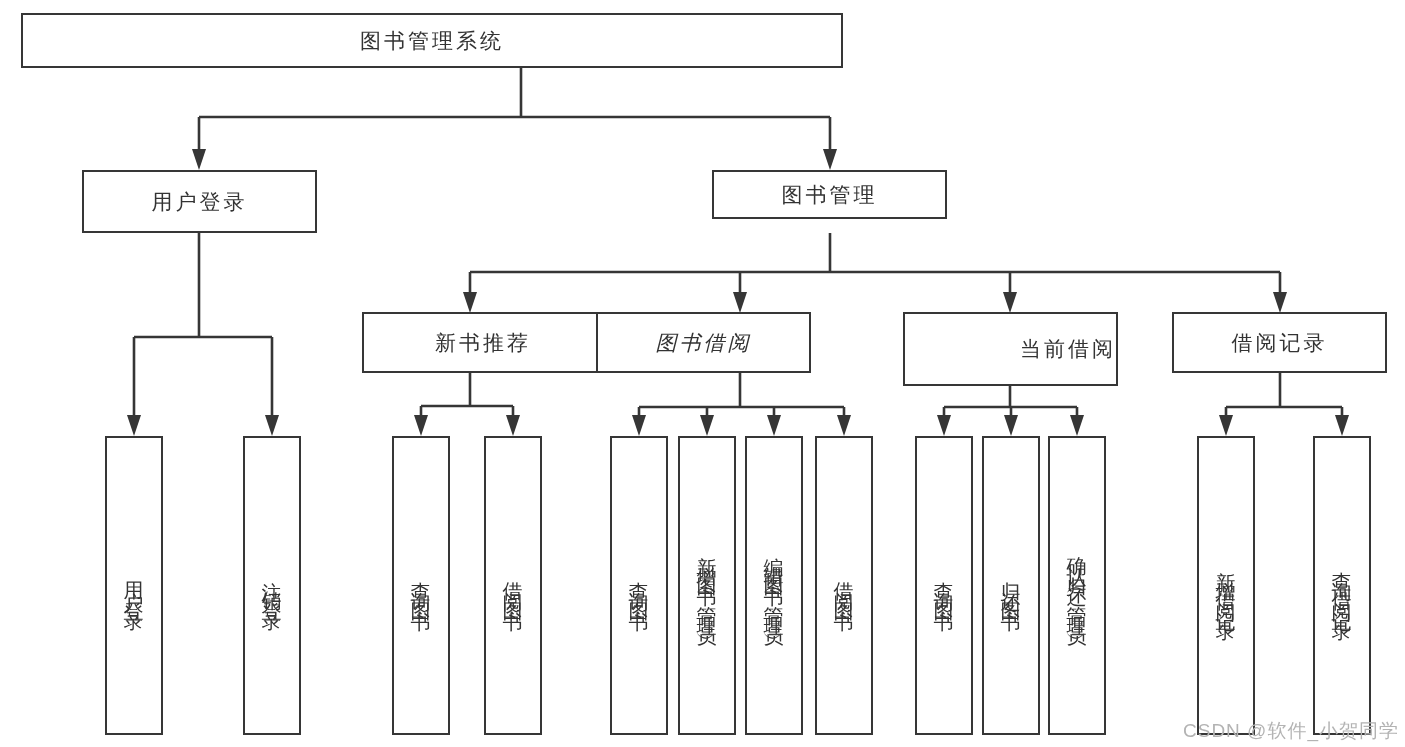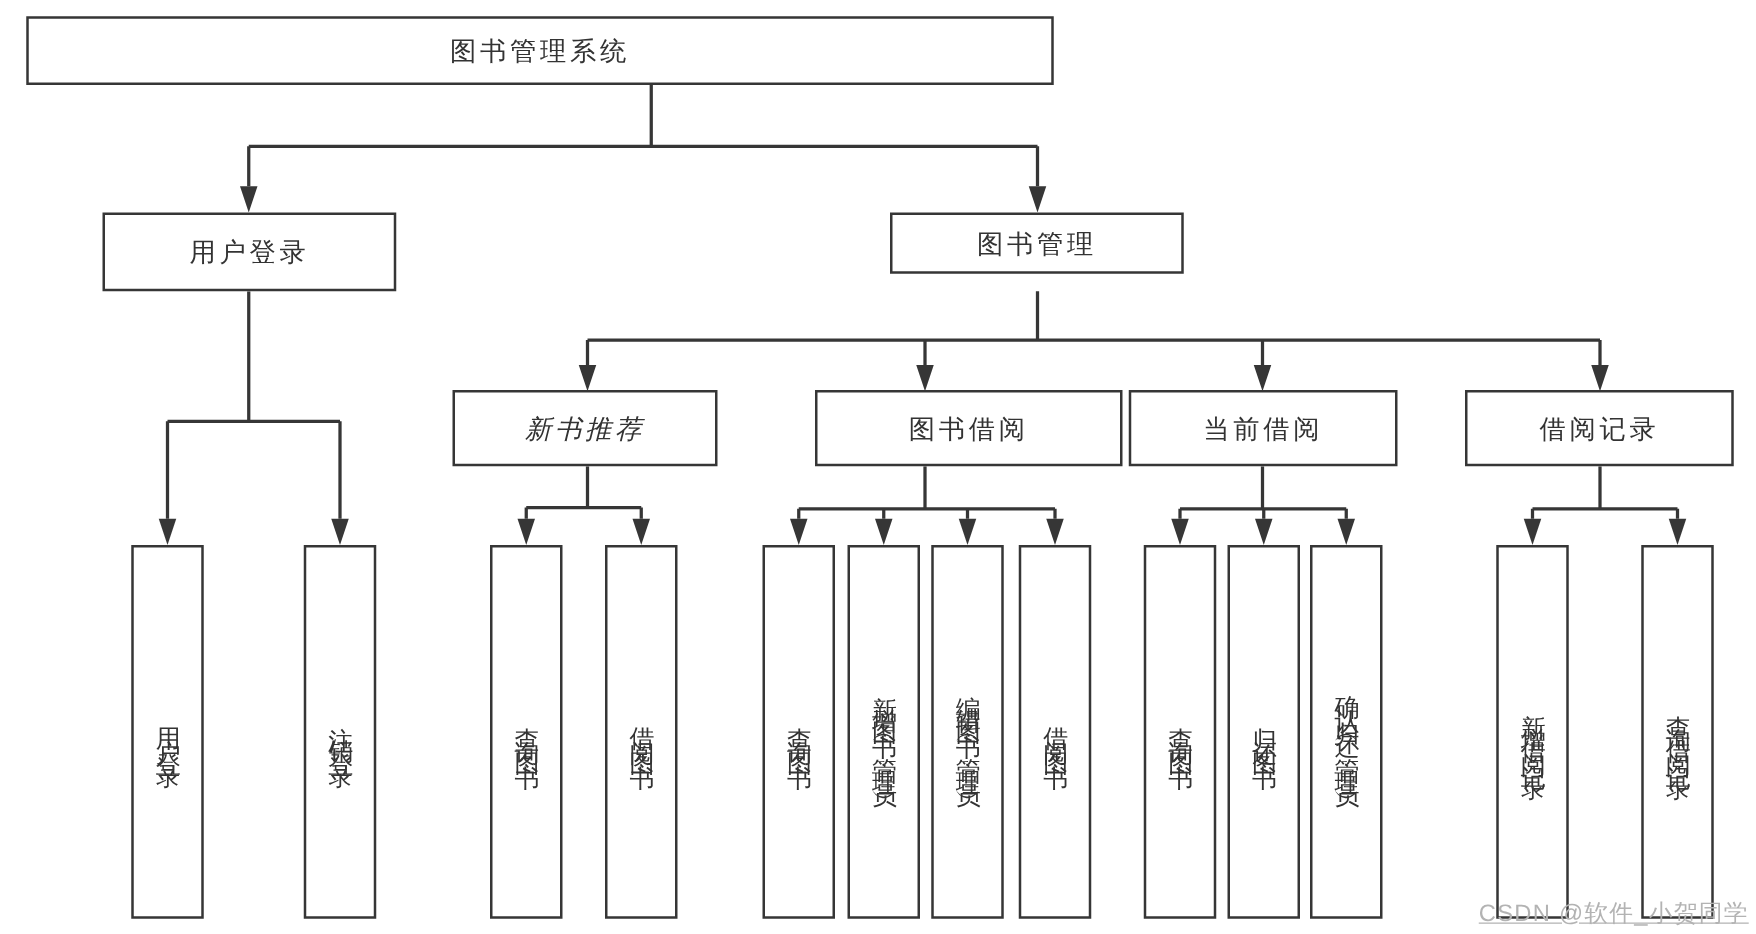--- a/index.html
+++ b/index.html
@@ -50,21 +50,20 @@
   }
   #watermark {
     position: absolute;
     left: 1183px;
     top: 718px;
     font-size: 19px;
     letter-spacing: 1px;
     color: var(--watermark);
     white-space: nowrap;
     z-index: 5;
-    text-decoration: underline;
   }
 </style>
 </head>
 <body>
 
 <div id="canvas">
 
   <svg id="wires" viewBox="0 0 1405 747" xmlns="http://www.w3.org/2000/svg">
     <path d="M521,68 V117 M199,117 H830 M199,117 V149 M830,117 V149"></path>
     <path d="M199,233 V337 M134,337 H272 M134,337 V415 M272,337 V415"></path>
@@ -100,27 +99,27 @@
     <span>图书管理系统</span>
   </div>
 
   <div class="box hbox" style="left:82px; top:170px; width:235px; height:63px;">
     <span>用户登录</span>
   </div>
   <div class="box hbox" style="left:712px; top:170px; width:235px; height:49px;">
     <span>图书管理</span>
   </div>
 
-  <div class="box hbox" style="left:362px; top:312px; width:212px; height:61px;font-style:italic;">
+  <div class="box hbox" style="left:362px; top:312px; width:242px; height:61px;">
     <span>新书推荐</span>
   </div>
-  <div class="box hbox" style="left:652px; top:312px; width:246px; height:61px;">
+  <div class="box hbox" style="left:596px; top:312px; width:215px; height:61px;font-style:italic;">
     <span>图书借阅</span>
   </div>
-  <div class="box hbox" style="left:903px; top:312px; width:215px; height:61px;">
+  <div class="box hbox" style="left:903px; top:312px; width:215px; height:74px;justify-content:flex-end;">
     <span>当前借阅</span>
   </div>
   <div class="box hbox" style="left:1172px; top:312px; width:215px; height:61px;text-align:right;">
     <span>借阅记录</span>
   </div>
 
   <div class="box vbox" style="left:105px;">
     <span class="vtext">用户登录</span>
   </div>
   <div class="box vbox" style="left:243px;">

